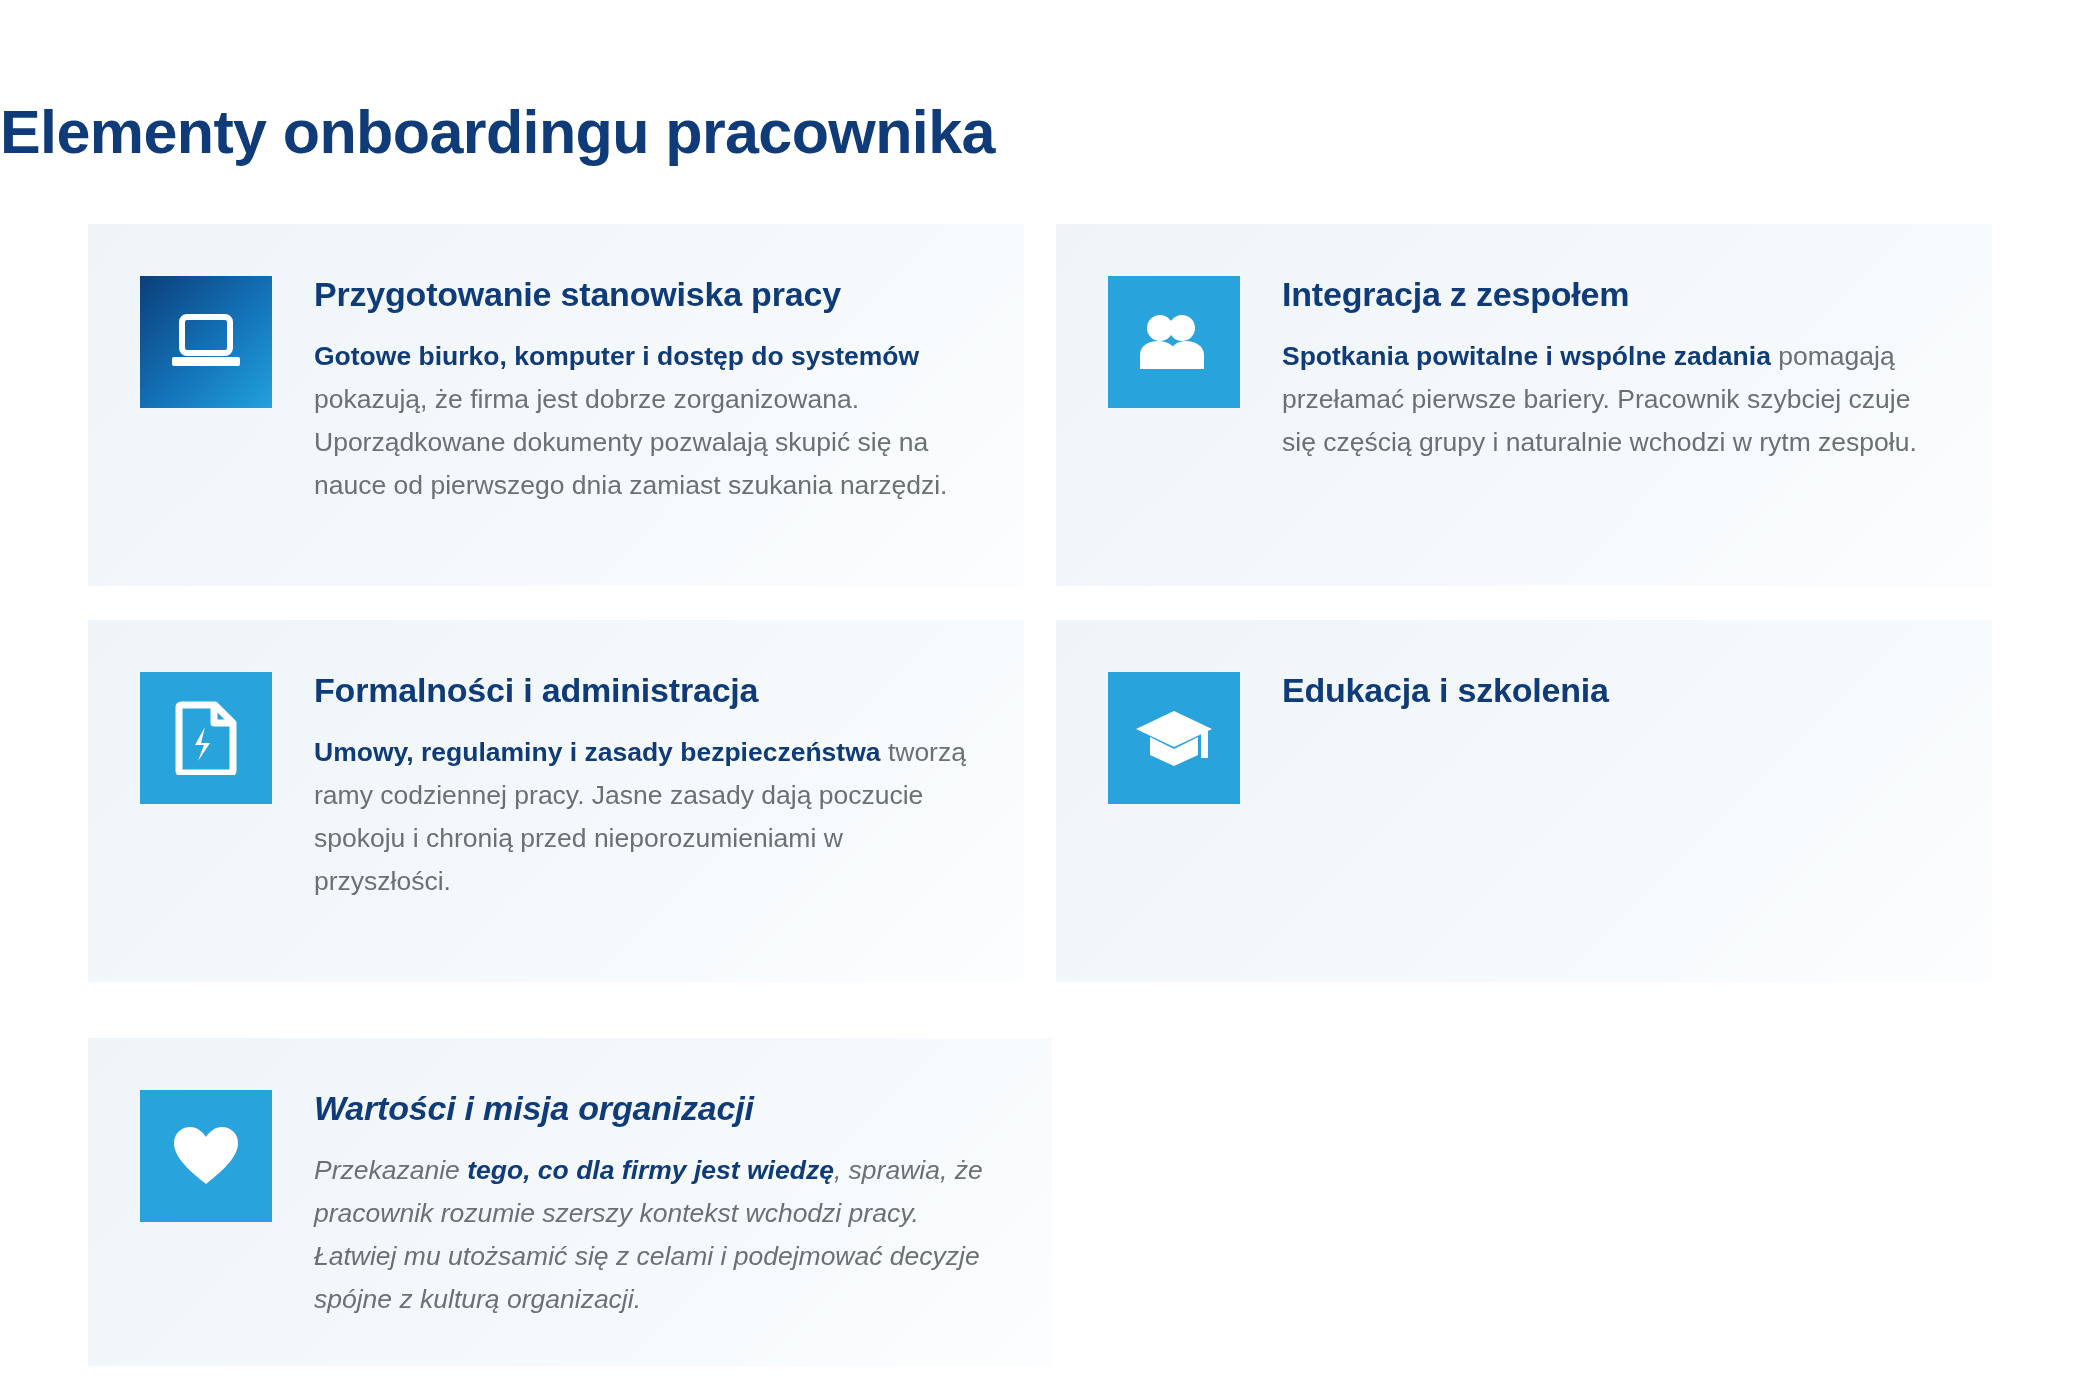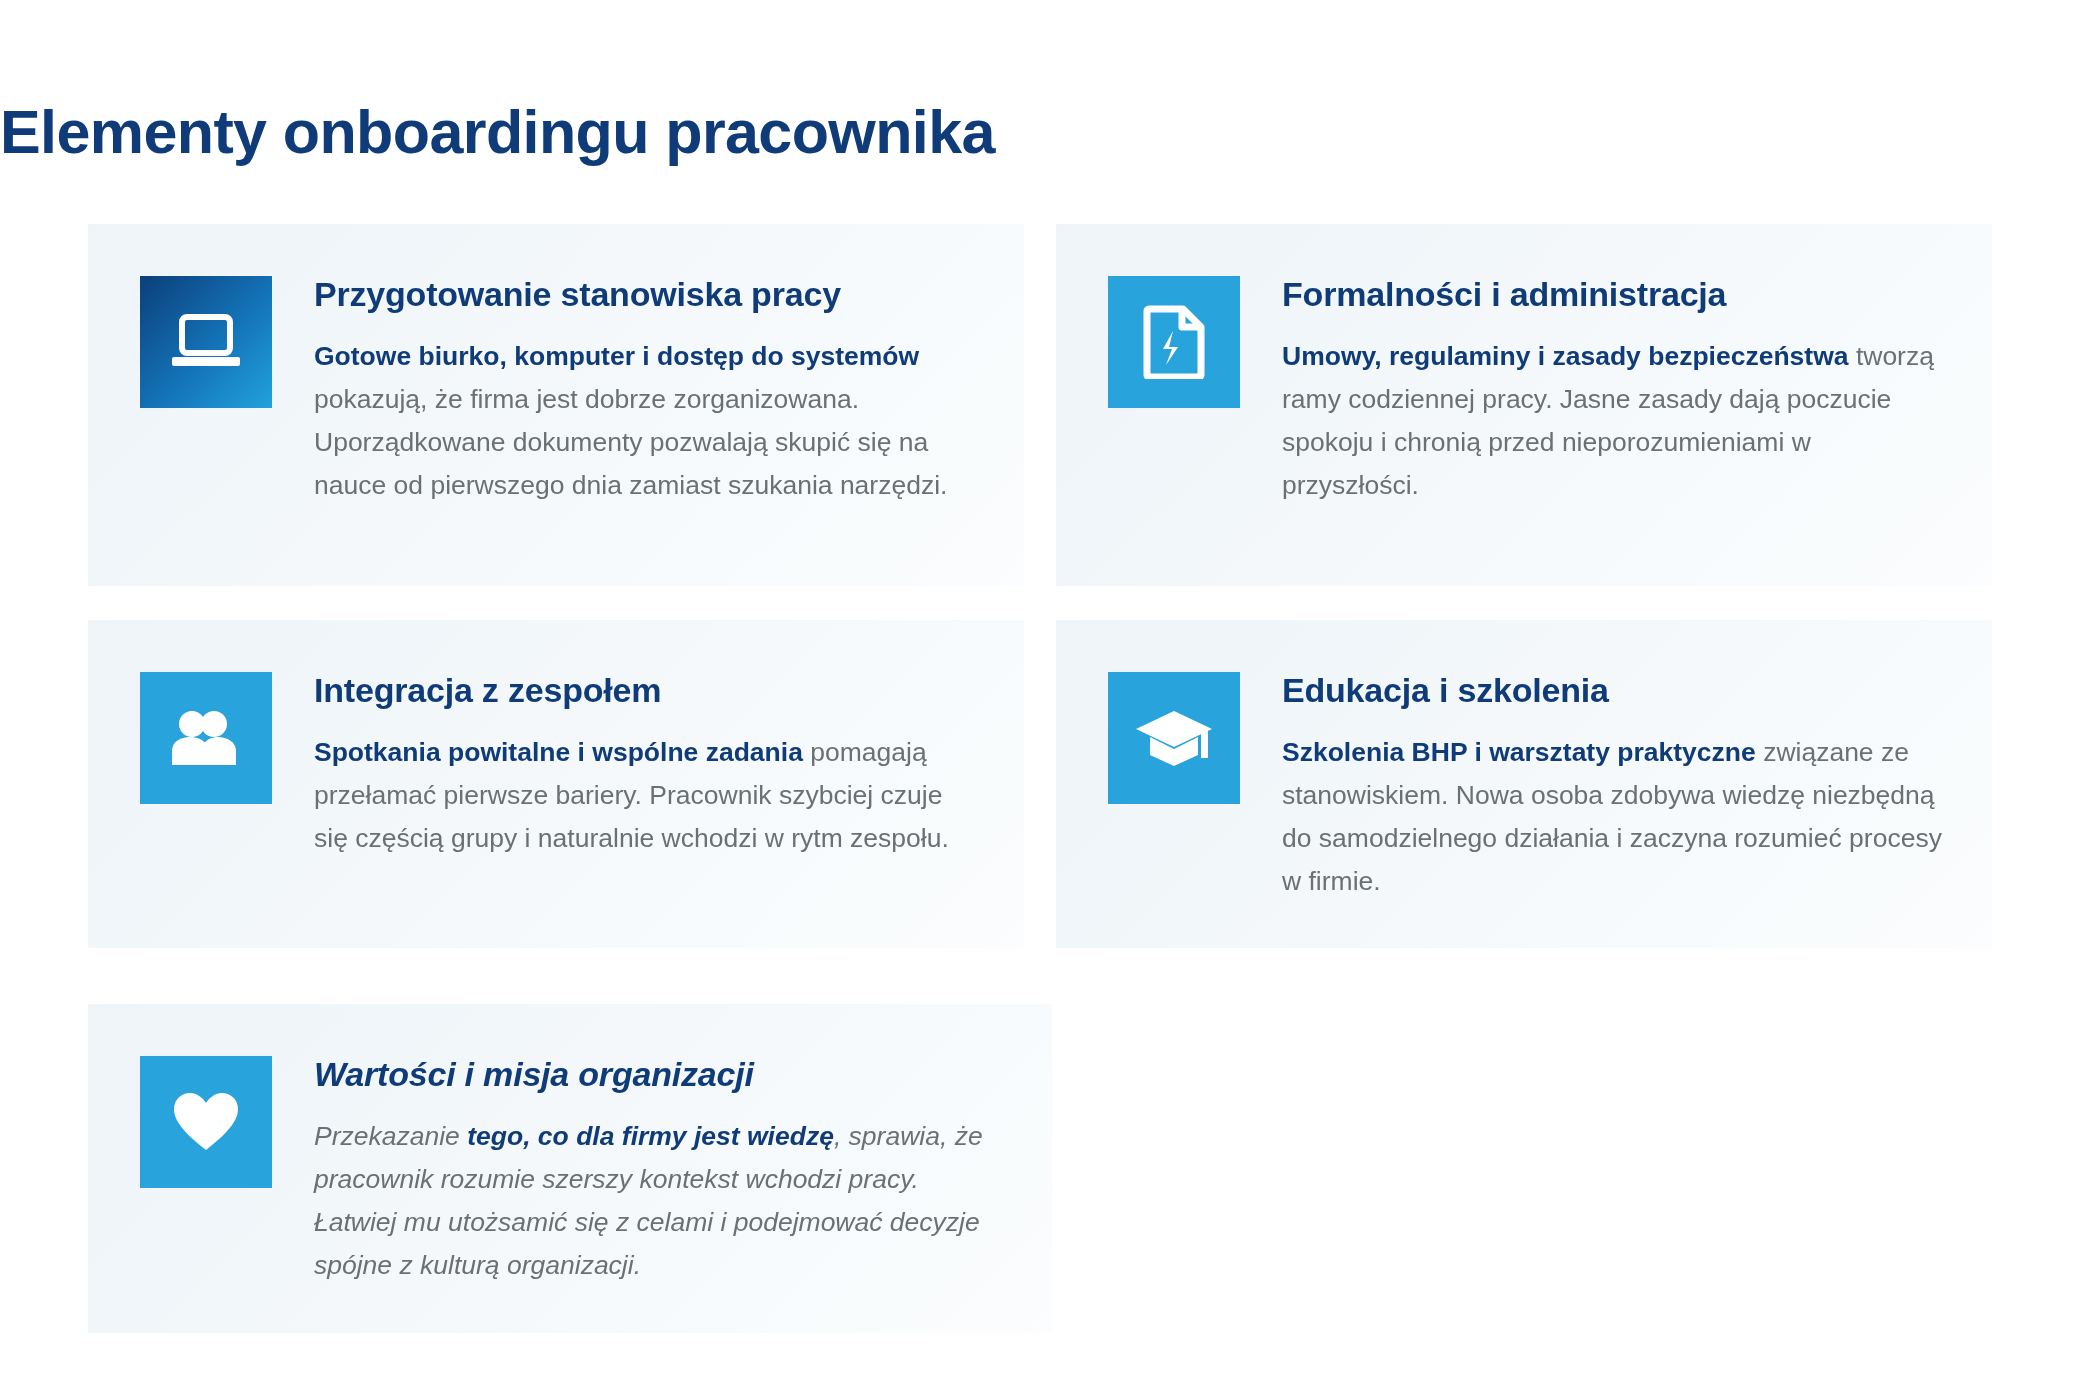--- a/index.html
+++ b/index.html
@@ -132,66 +132,65 @@
             <rect x="2" y="44" width="68" height="9" rx="2" ry="2" fill="#ffffff"></rect>
           </svg>
         </span>
       </div>
       <div class="card-body">
         <h2 class="card-heading">Przygotowanie stanowiska pracy</h2>
         <p class="card-text"><span class="lead">Gotowe biurko, komputer i dostęp do systemów</span><span> pokazują, że firma jest dobrze zorganizowana. Uporządkowane dokumenty pozwalają skupić się na nauce od pierwszego dnia zamiast szukania narzędzi.</span></p>
       </div>
     </div>
 
-    <div class="card wide-row-1">
-      <div class="icon-tile">
-        <span>
-          <svg width="62" height="74" viewBox="0 0 62 74" aria-hidden="true">
-            <path d="M6 4 h34 l18 18 v48 a2 2 0 0 1 -2 2 H6 a2 2 0 0 1 -2 -2 V6 a2 2 0 0 1 2 -2 z" fill="none" stroke="#ffffff" stroke-width="7" stroke-linejoin="round"></path>
-            <path d="M39 5 v17 h18" fill="none" stroke="#ffffff" stroke-width="7" stroke-linejoin="round"></path>
-            <path d="M30 26 l-10 18 h9 l-6 16 12 -18 h-9 z" fill="#ffffff"></path>
-          </svg>
-        </span>
-      </div>
-      <div class="card-body">
-        <h2 class="card-heading">Formalności i administracja</h2>
-        <p class="card-text"><span class="lead">Umowy, regulaminy i zasady bezpieczeństwa</span><span> tworzą ramy codziennej pracy. Jasne zasady dają poczucie spokoju i chronią przed nieporozumieniami w przyszłości.</span></p>
-      </div>
-    </div>
-
     <div class="card short">
       <div class="icon-tile">
         <span>
           <svg width="76" height="58" viewBox="0 0 76 58" aria-hidden="true">
             <circle cx="46" cy="15" r="13" fill="#ffffff"></circle>
             <path d="M34 56 V42 c0-9 7-14 16-14 s18 5 18 14 v14 z" fill="#ffffff"></path>
             <circle cx="24" cy="15" r="13" fill="#ffffff"></circle>
             <path d="M4 56 V42 c0-9 8-14 18-14 s18 5 18 14 v14 z" fill="#ffffff"></path>
           </svg>
         </span>
       </div>
       <div class="card-body">
         <h2 class="card-heading">Integracja z zespołem</h2>
         <p class="card-text"><span class="lead">Spotkania powitalne i wspólne zadania</span><span> pomagają przełamać pierwsze bariery. Pracownik szybciej czuje się częścią grupy i naturalnie wchodzi w rytm zespołu.</span></p>
       </div>
     </div>
 
+    <div class="card wide-row-1">
+      <div class="icon-tile">
+        <span>
+          <svg width="62" height="74" viewBox="0 0 62 74" aria-hidden="true">
+            <path d="M6 4 h34 l18 18 v48 a2 2 0 0 1 -2 2 H6 a2 2 0 0 1 -2 -2 V6 a2 2 0 0 1 2 -2 z" fill="none" stroke="#ffffff" stroke-width="7" stroke-linejoin="round"></path>
+            <path d="M39 5 v17 h18" fill="none" stroke="#ffffff" stroke-width="7" stroke-linejoin="round"></path>
+            <path d="M30 26 l-10 18 h9 l-6 16 12 -18 h-9 z" fill="#ffffff"></path>
+          </svg>
+        </span>
+      </div>
+      <div class="card-body">
+        <h2 class="card-heading">Formalności i administracja</h2>
+        <p class="card-text"><span class="lead">Umowy, regulaminy i zasady bezpieczeństwa</span><span> tworzą ramy codziennej pracy. Jasne zasady dają poczucie spokoju i chronią przed nieporozumieniami w przyszłości.</span></p>
+      </div>
+    </div>
+
     <div class="card short">
       <div class="icon-tile">
         <span>
           <svg width="80" height="62" viewBox="0 0 80 62" aria-hidden="true">
             <path d="M40 4 L78 22 L40 40 L2 22 z" fill="#ffffff"></path>
             <path d="M16 30 v18 l24 11 24-11 V30 L40 42 z" fill="#ffffff"></path>
             <rect x="67" y="24" width="7" height="27" fill="#ffffff"></rect>
           </svg>
         </span>
       </div>
       <div class="card-body">
         <h2 class="card-heading">Edukacja i szkolenia</h2>
-        <p class="card-text"><span class="lead">Szkolenia BHP i warsztaty praktyczne</span><span> związane ze stanowiskiem. Nowa osoba zdobywa wiedzę niezbędną do samodzielnego działania i zaczyna rozumieć procesy w firmie.</span></p>
       </div>
     </div>
 
   </div>
 
   <div class="card-center-wrap">
     <div class="card">
       <div class="icon-tile">
         <span>
           <svg width="72" height="64" viewBox="0 0 72 64" aria-hidden="true">

